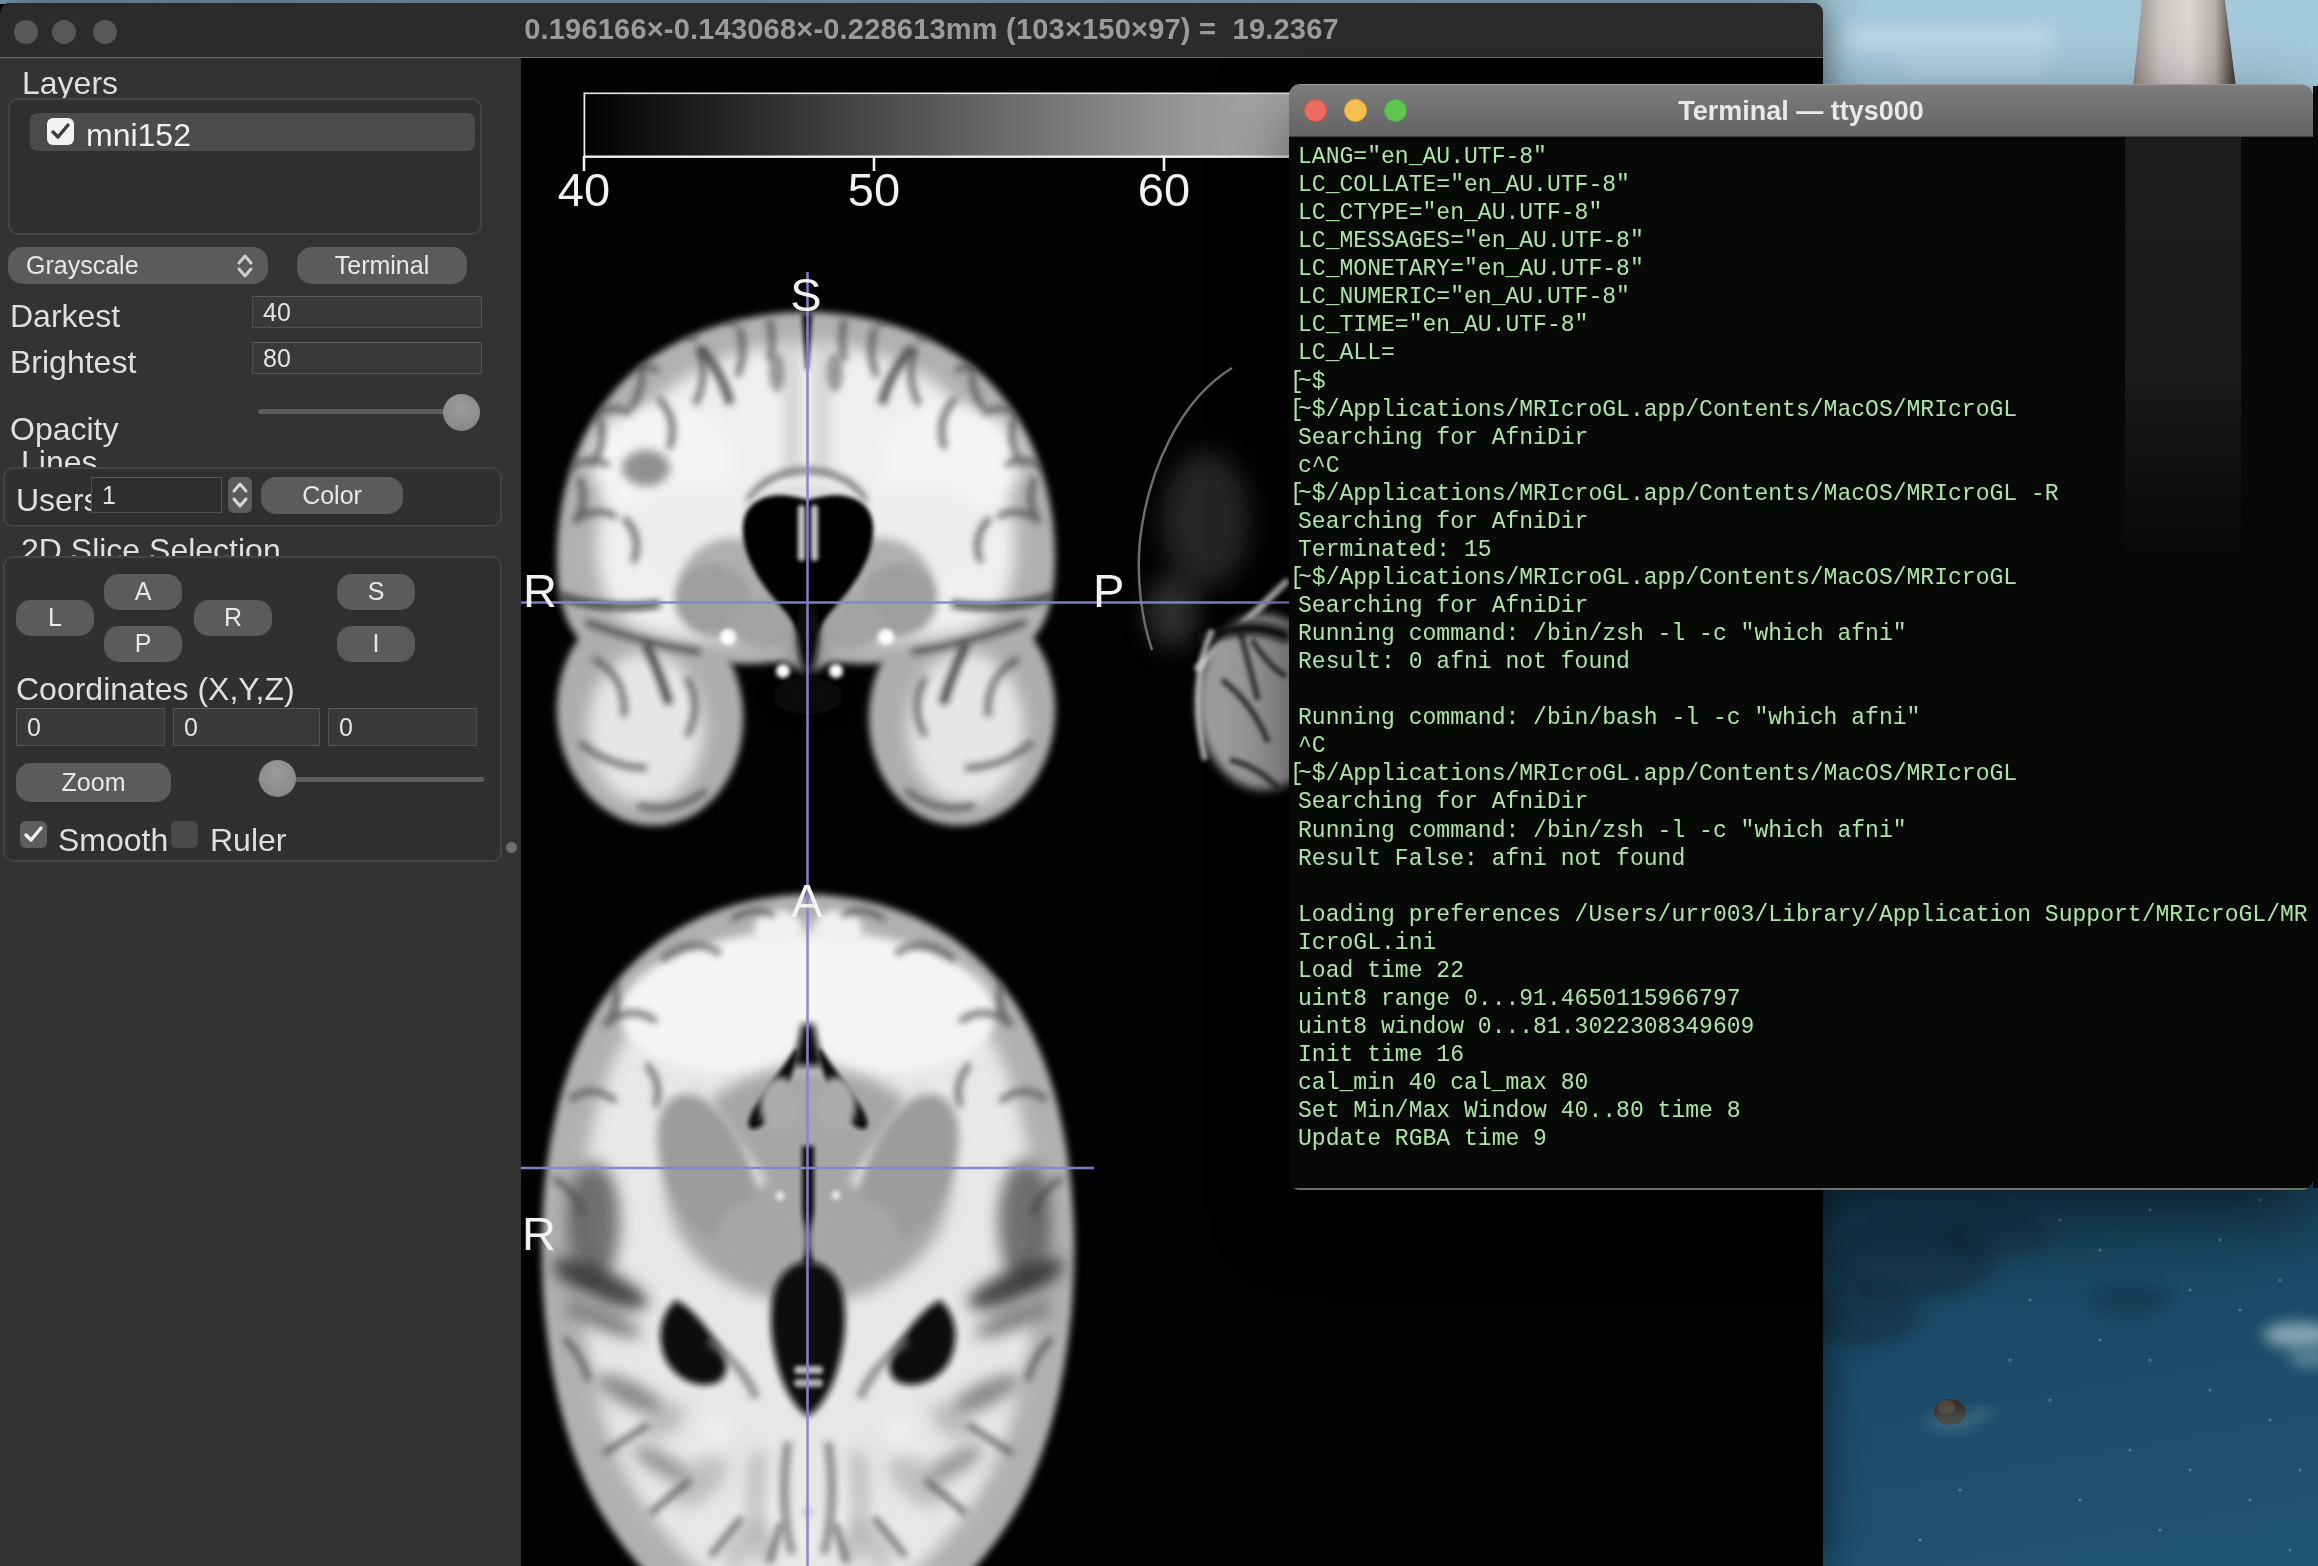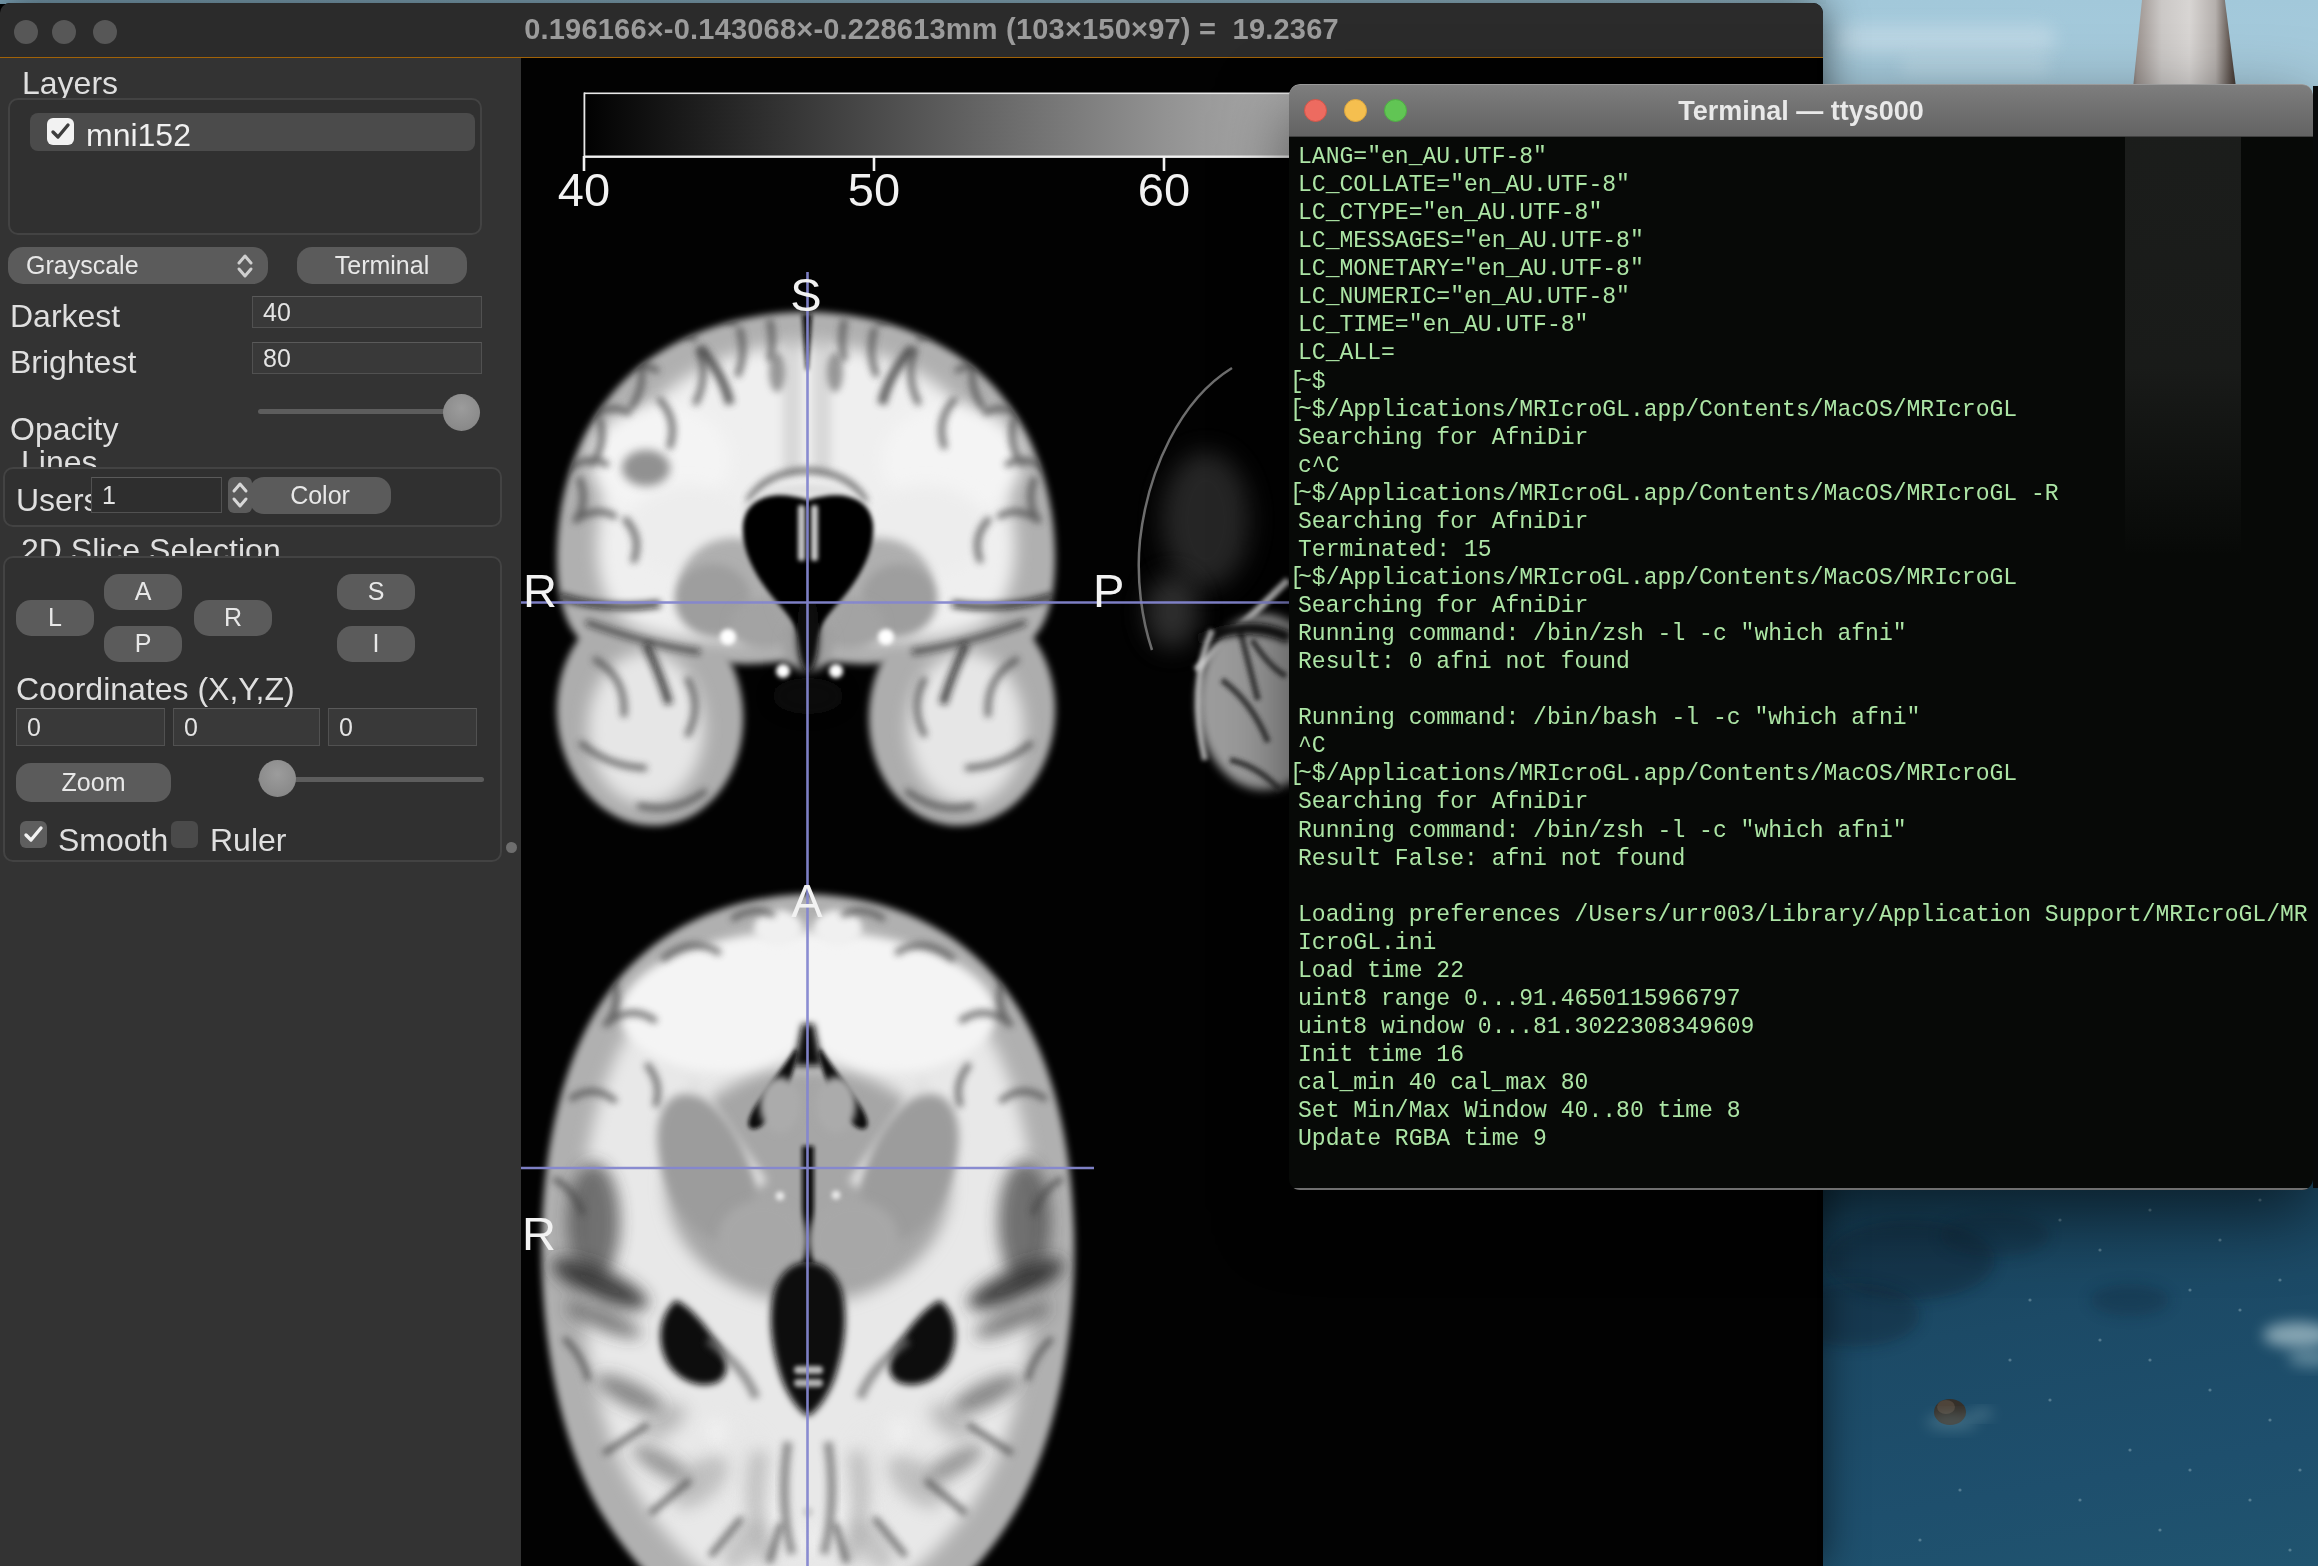--- a/index.html
+++ b/index.html
@@ -136,21 +136,21 @@
     <div class="abs lbl" style="left:21px;top:386px">Lines</div>
     <div class="grp" style="left:3px;top:409px;width:499px;height:60px">
       <div class="abs lbl" style="left:11px;top:13px">Users</div>
       <div class="inp" style="left:86px;top:8px;width:131px;height:36px;line-height:34px;background:#2e2e2e">1</div>
       <div class="abs" style="left:223px;top:8px;width:24px;height:36px;background:#5b5b5b;border-radius:6px">
         <svg width="24" height="36" viewBox="0 0 24 36">
             <path d="M6 14 L12 7 L18 14" stroke="#d8d8d8" stroke-width="3" fill="none" stroke-linecap="round" stroke-linejoin="round"></path>
             <path d="M6 22 L12 29 L18 22" stroke="#d8d8d8" stroke-width="3" fill="none" stroke-linecap="round" stroke-linejoin="round"></path>
           </svg>
       </div>
-      <div class="btn" style="left:244px;top:8px;width:142px;height:37px;line-height:36px">Color</div>
+      <div class="btn" style="left:256px;top:8px;width:142px;height:37px;line-height:36px">Color</div>
     </div>
 
     <div class="abs lbl" style="left:21px;top:474px">2D Slice Selection</div>
     <div class="grp" style="left:3px;top:498px;width:499px;height:306px">
       <div class="btn" style="left:99px;top:16px;width:78px;height:36px;line-height:35px">A</div>
       <div class="btn" style="left:11px;top:42px;width:78px;height:36px;line-height:35px">L</div>
       <div class="btn" style="left:189px;top:42px;width:78px;height:36px;line-height:35px">R</div>
       <div class="btn" style="left:99px;top:68px;width:78px;height:36px;line-height:35px">P</div>
       <div class="btn" style="left:332px;top:16px;width:78px;height:36px;line-height:35px">S</div>
       <div class="btn" style="left:332px;top:68px;width:78px;height:36px;line-height:35px">I</div>

